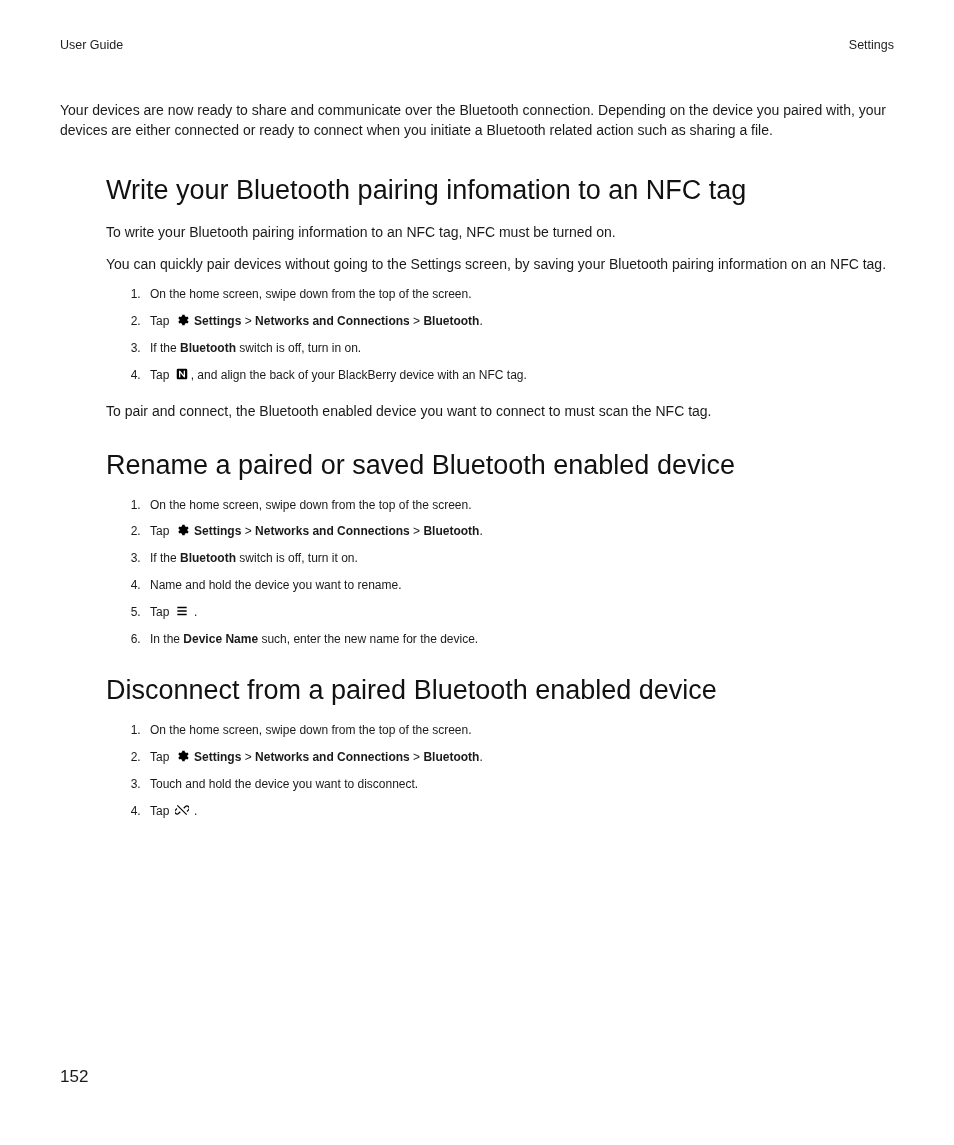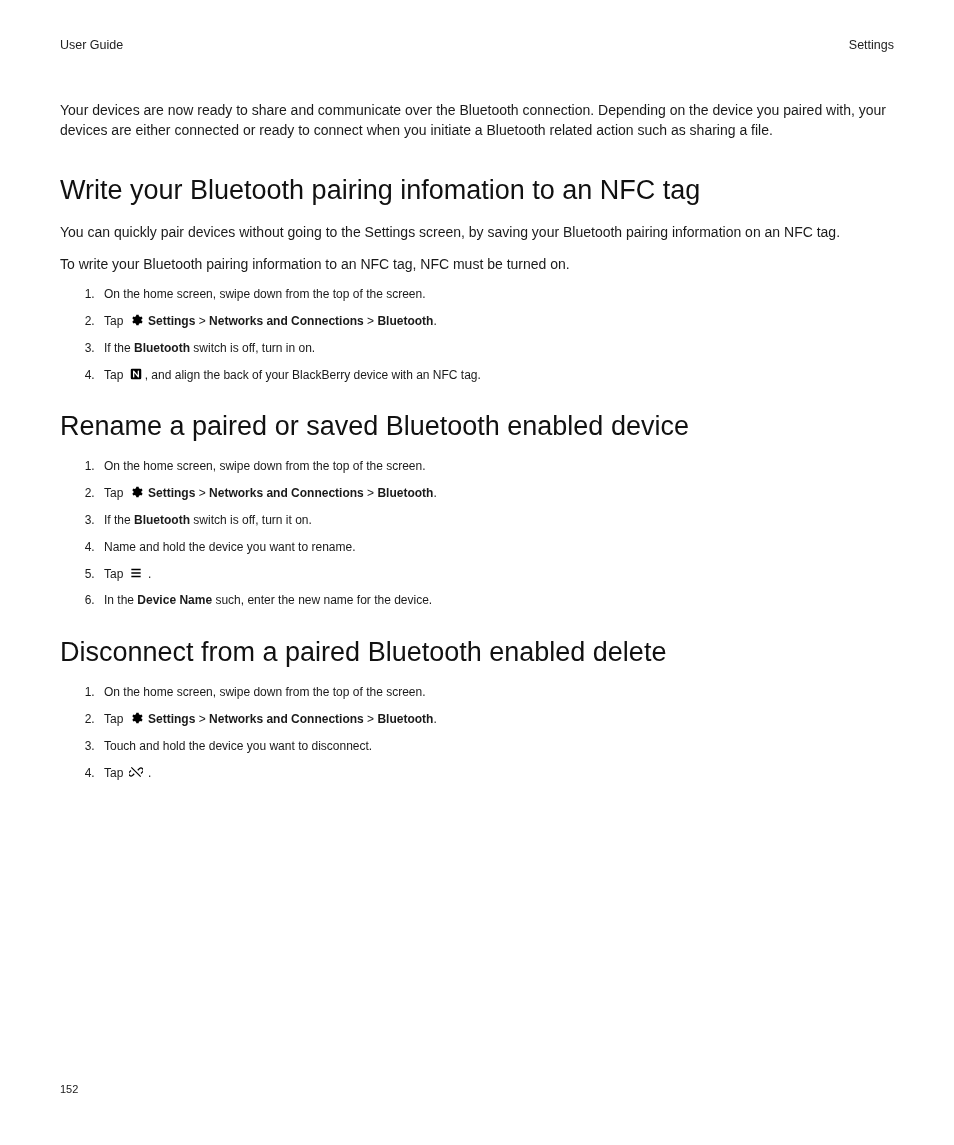--- a/index.html
+++ b/index.html
@@ -55,42 +55,42 @@
   .sep { font-weight: 400; }
   .icon {
     display: inline-block;
     width: 14px;
     height: 14px;
     vertical-align: -2px;
     margin: 0 2px;
   }
   .footer-pagenum {
     position: absolute;
-    bottom: 50px;
+    bottom: 58px;
     left: 60px;
-    font-size: 11px;
+    font-size: 17px;
   }
-  .section { margin-bottom: 28px; }
+  .section { margin-bottom: 28px; margin-left: 46px; }
 </style>
 </head>
 <body>
 
 <div class="page">
 
   <div class="header">
     <span>User Guide</span>
     <span>Settings</span>
   </div>
 
   <div class="intro">Your devices are now ready to share and communicate over the Bluetooth connection. Depending on the device you paired with, your devices are either connected or ready to connect when you initiate a Bluetooth related action such as sharing a file.</div>
 
   <div class="section">
     <h2>Write your Bluetooth pairing infomation to an NFC tag</h2>
+    <p class="para">To write your Bluetooth pairing information to an NFC tag, NFC must be turned on.</p>
     <p class="para">You can quickly pair devices without going to the Settings screen, by saving your Bluetooth pairing information on an NFC tag.</p>
-    <p class="para">To write your Bluetooth pairing information to an NFC tag, NFC must be turned on.</p>
     <ol class="steps">
       <li>On the home screen, swipe down from the top of the screen.</li>
       <li>
         <span>Tap </span>
         <span class="icon">
           <svg viewBox="0 0 24 24">
               <path fill="#000" d="M12 8a4 4 0 1 0 0 8 4 4 0 0 0 0-8zm9.4 4a7.5 7.5 0 0 0-.1-1.2l2.1-1.6-2-3.4-2.4 1a7.6 7.6 0 0 0-2-1.2L16.5 3h-4l-.5 2.6a7.6 7.6 0 0 0-2 1.2l-2.4-1-2 3.4 2.1 1.6a7.5 7.5 0 0 0 0 2.4L5.6 14.8l2 3.4 2.4-1a7.6 7.6 0 0 0 2 1.2l.5 2.6h4l.5-2.6a7.6 7.6 0 0 0 2-1.2l2.4 1 2-3.4-2.1-1.6c.1-.4.1-.8.1-1.2z"></path>
             </svg>
         </span>
         <span class="b">Settings</span><span class="sep"> &gt; </span><span class="b">Networks and Connections</span><span class="sep"> &gt; </span><span class="b">Bluetooth</span><span>.</span>
@@ -101,20 +101,21 @@
       <li>
         <span>Tap </span>
         <span class="icon">
           <svg viewBox="0 0 24 24">
               <rect x="3" y="3" width="18" height="18" rx="2" fill="#000"></rect>
               <path d="M8 17V7l8 10V7" stroke="#fff" stroke-width="2.2" fill="none" stroke-linecap="round" stroke-linejoin="round"></path>
             </svg>
         </span><span>, and align the back of your BlackBerry device with an NFC tag.</span>
       </li>
     </ol>
+    <p class="para">To pair and connect, the Bluetooth enabled device you want to connect to must scan the NFC tag.</p>
   </div>
 
   <div class="section">
     <h2>Rename a paired or saved Bluetooth enabled device</h2>
     <ol class="steps">
       <li>On the home screen, swipe down from the top of the screen.</li>
       <li>
         <span>Tap </span>
         <span class="icon">
           <svg viewBox="0 0 24 24">
@@ -135,21 +136,21 @@
             </svg>
         </span><span> .</span>
       </li>
       <li>
         <span>In the </span><span class="b">Device Name</span><span> such, enter the new name for the device.</span>
       </li>
     </ol>
   </div>
 
   <div class="section">
-    <h2>Disconnect from a paired Bluetooth enabled delete</h2>
+    <h2>Disconnect from a paired Bluetooth enabled device</h2>
     <ol class="steps">
       <li>On the home screen, swipe down from the top of the screen.</li>
       <li>
         <span>Tap </span>
         <span class="icon">
           <svg viewBox="0 0 24 24">
               <path fill="#000" d="M12 8a4 4 0 1 0 0 8 4 4 0 0 0 0-8zm9.4 4a7.5 7.5 0 0 0-.1-1.2l2.1-1.6-2-3.4-2.4 1a7.6 7.6 0 0 0-2-1.2L16.5 3h-4l-.5 2.6a7.6 7.6 0 0 0-2 1.2l-2.4-1-2 3.4 2.1 1.6a7.5 7.5 0 0 0 0 2.4L5.6 14.8l2 3.4 2.4-1a7.6 7.6 0 0 0 2 1.2l.5 2.6h4l.5-2.6a7.6 7.6 0 0 0 2-1.2l2.4 1 2-3.4-2.1-1.6c.1-.4.1-.8.1-1.2z"></path>
             </svg>
         </span>
         <span class="b">Settings</span><span class="sep"> &gt; </span><span class="b">Networks and Connections</span><span class="sep"> &gt; </span><span class="b">Bluetooth</span><span>.</span>

